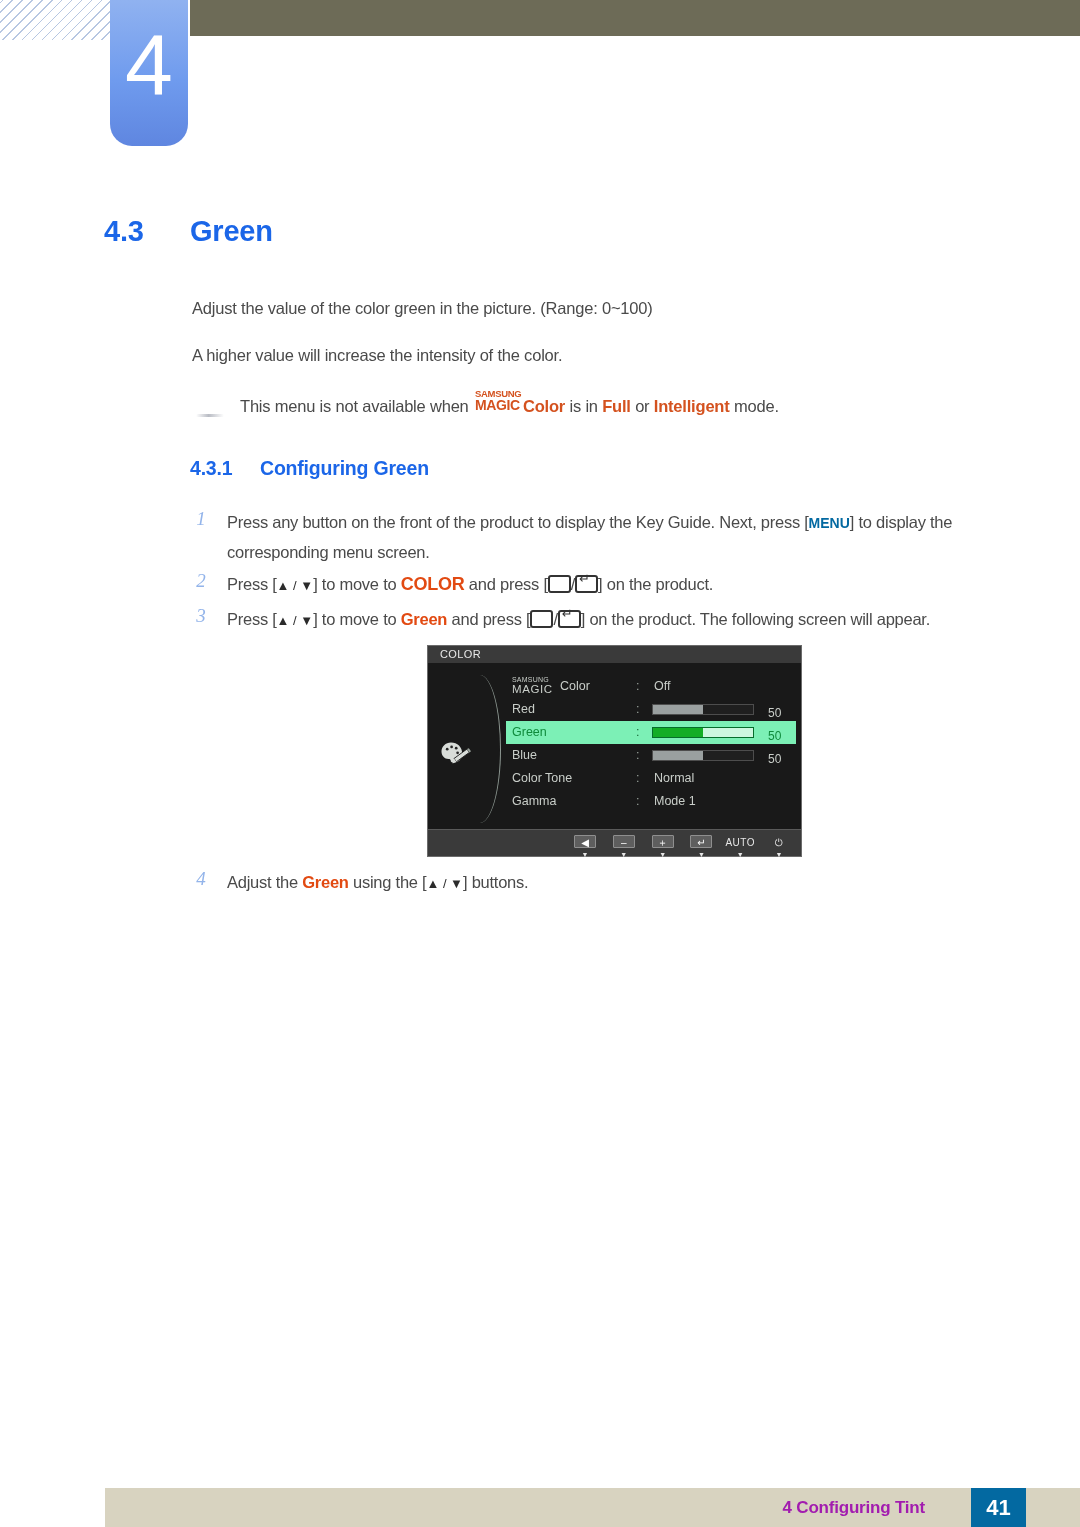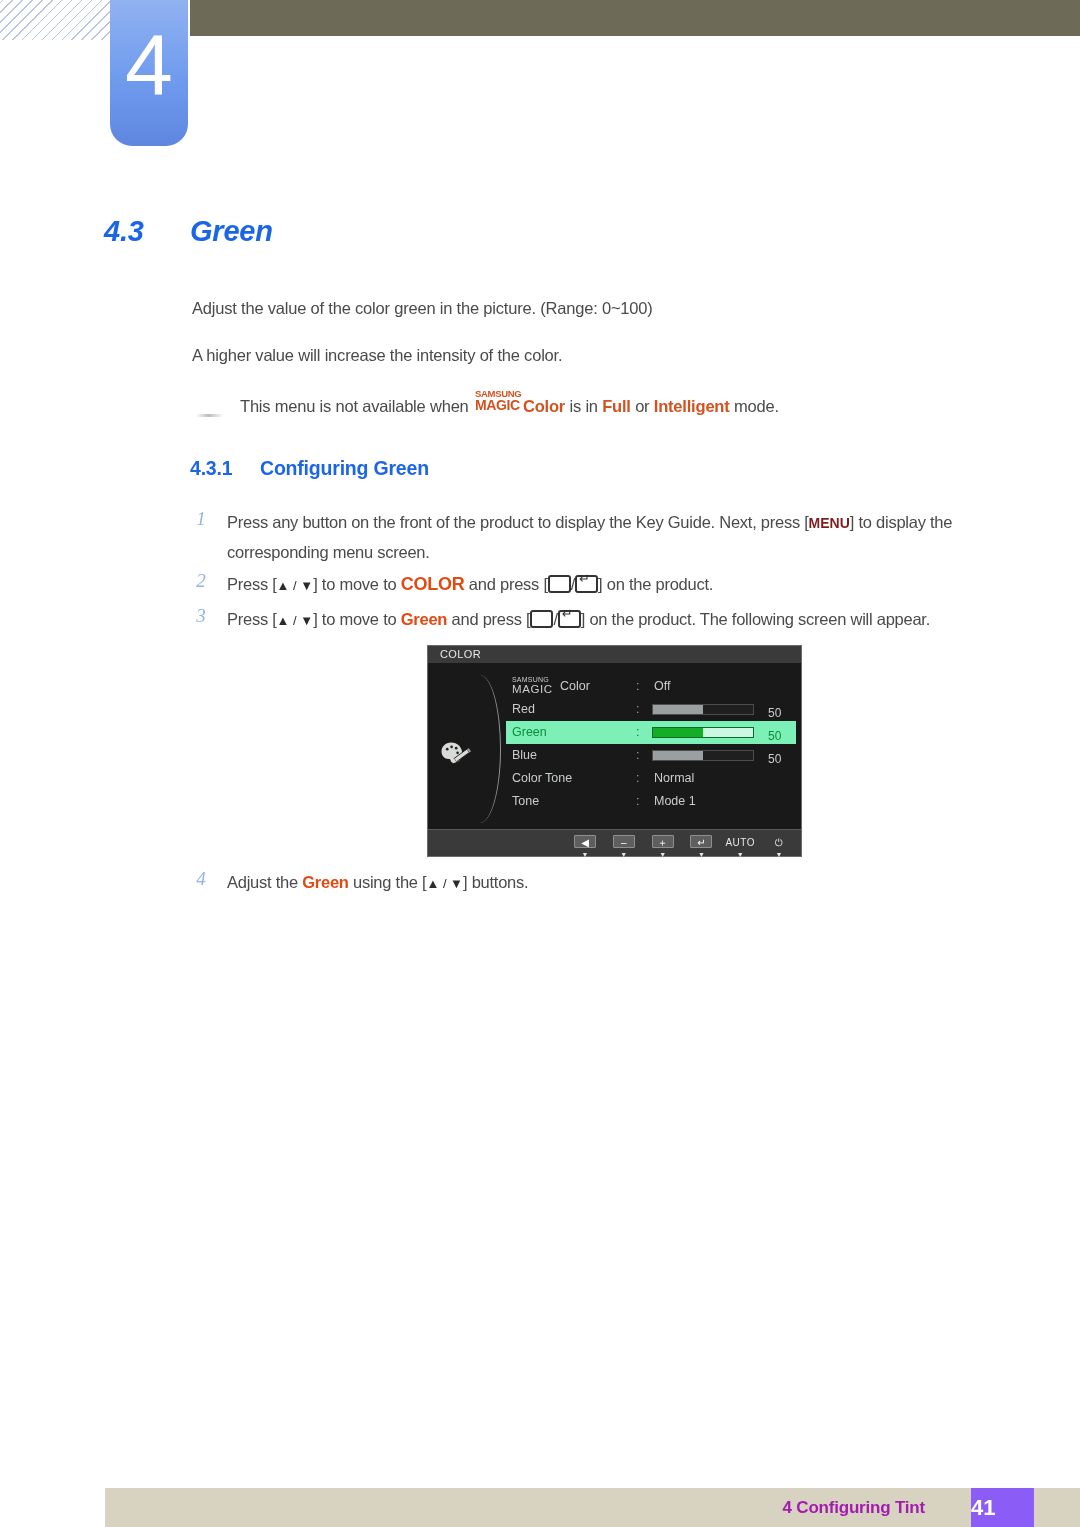--- a/index.html
+++ b/index.html
@@ -71,21 +71,20 @@
   }
 
   
   .sec-head {
     position: absolute;
     left: 104px; top: 215px;
     font-size: 29px;
     font-weight: bold;
     color: #1b66e8;
     letter-spacing: -0.2px;
-    font-style: italic;
   }
   .sec-head .num { display: inline-block; width: 86px; }
 
   
   .para {
     position: absolute;
     left: 192px;
     font-size: 16.5px;
     color: #4a4a4a;
     letter-spacing: -0.2px;
@@ -176,21 +175,21 @@
     line-height: 29px;
   }
   .s1n { top: 508px; }  .s1b { top: 508px; width: 790px; }
   .s2n { top: 570px; }  .s2b { top: 570px; white-space: nowrap; }
   .s3n { top: 605px; }  .s3b { top: 605px; white-space: nowrap; text-align: right; }
   .s4n { top: 868px; }  .s4b { top: 868px; white-space: nowrap; }
 
   .kbd {
     font-size: 14px;
     font-weight: bold;
-    color: #7f1d1d;
+    color: #0369a1;
     letter-spacing: 0px;
   }
   .caret { font-size: 13px; color: #2b2b2b; letter-spacing: 0; }
   .bold-red { color: #e24a12; font-weight: bold; }
   .bold-red-lg { color: #e24a12; font-weight: bold; font-size: 18px; }
 
   
   .glyph-src {
     display: inline-block;
     vertical-align: -3px;
@@ -390,26 +389,27 @@
     position: absolute;
     right: 155px; top: 10px;
     font-size: 17px;
     font-weight: bold;
     color: #a21caf;
     letter-spacing: -0.2px;
   }
   .footer-page {
     position: absolute;
     left: 866px; top: 0;
-    width: 63px;
+    width: 55px;
     height: 39px;
-    background: #8b5cf6;
+    background: #0369a1;
     color: #ffffff;
     font-size: 22px;
     font-weight: bold;
+    text-align: center;
     line-height: 39px;
   }
 </style>
 </head>
 <body>
 
 <div class="header">
   <div class="hatch"></div>
   <div class="olive-bar"></div>
   <div class="chapter-tab">
@@ -518,21 +518,21 @@
         <span class="bar-num">50</span>
       </div>
 
       <div class="osd-row">
         <span class="lbl">Color Tone</span>
         <span class="colon">:</span>
         <span class="val">Normal</span>
       </div>
 
       <div class="osd-row">
-        <span class="lbl">Tone</span>
+        <span class="lbl">Gamma</span>
         <span class="colon">:</span>
         <span class="val">Mode 1</span>
       </div>
 
     </div>
   </div>
   <div class="osd-foot">
     <div class="osd-btns">
       <div class="osd-btn">
         <span class="cap">◀</span>

